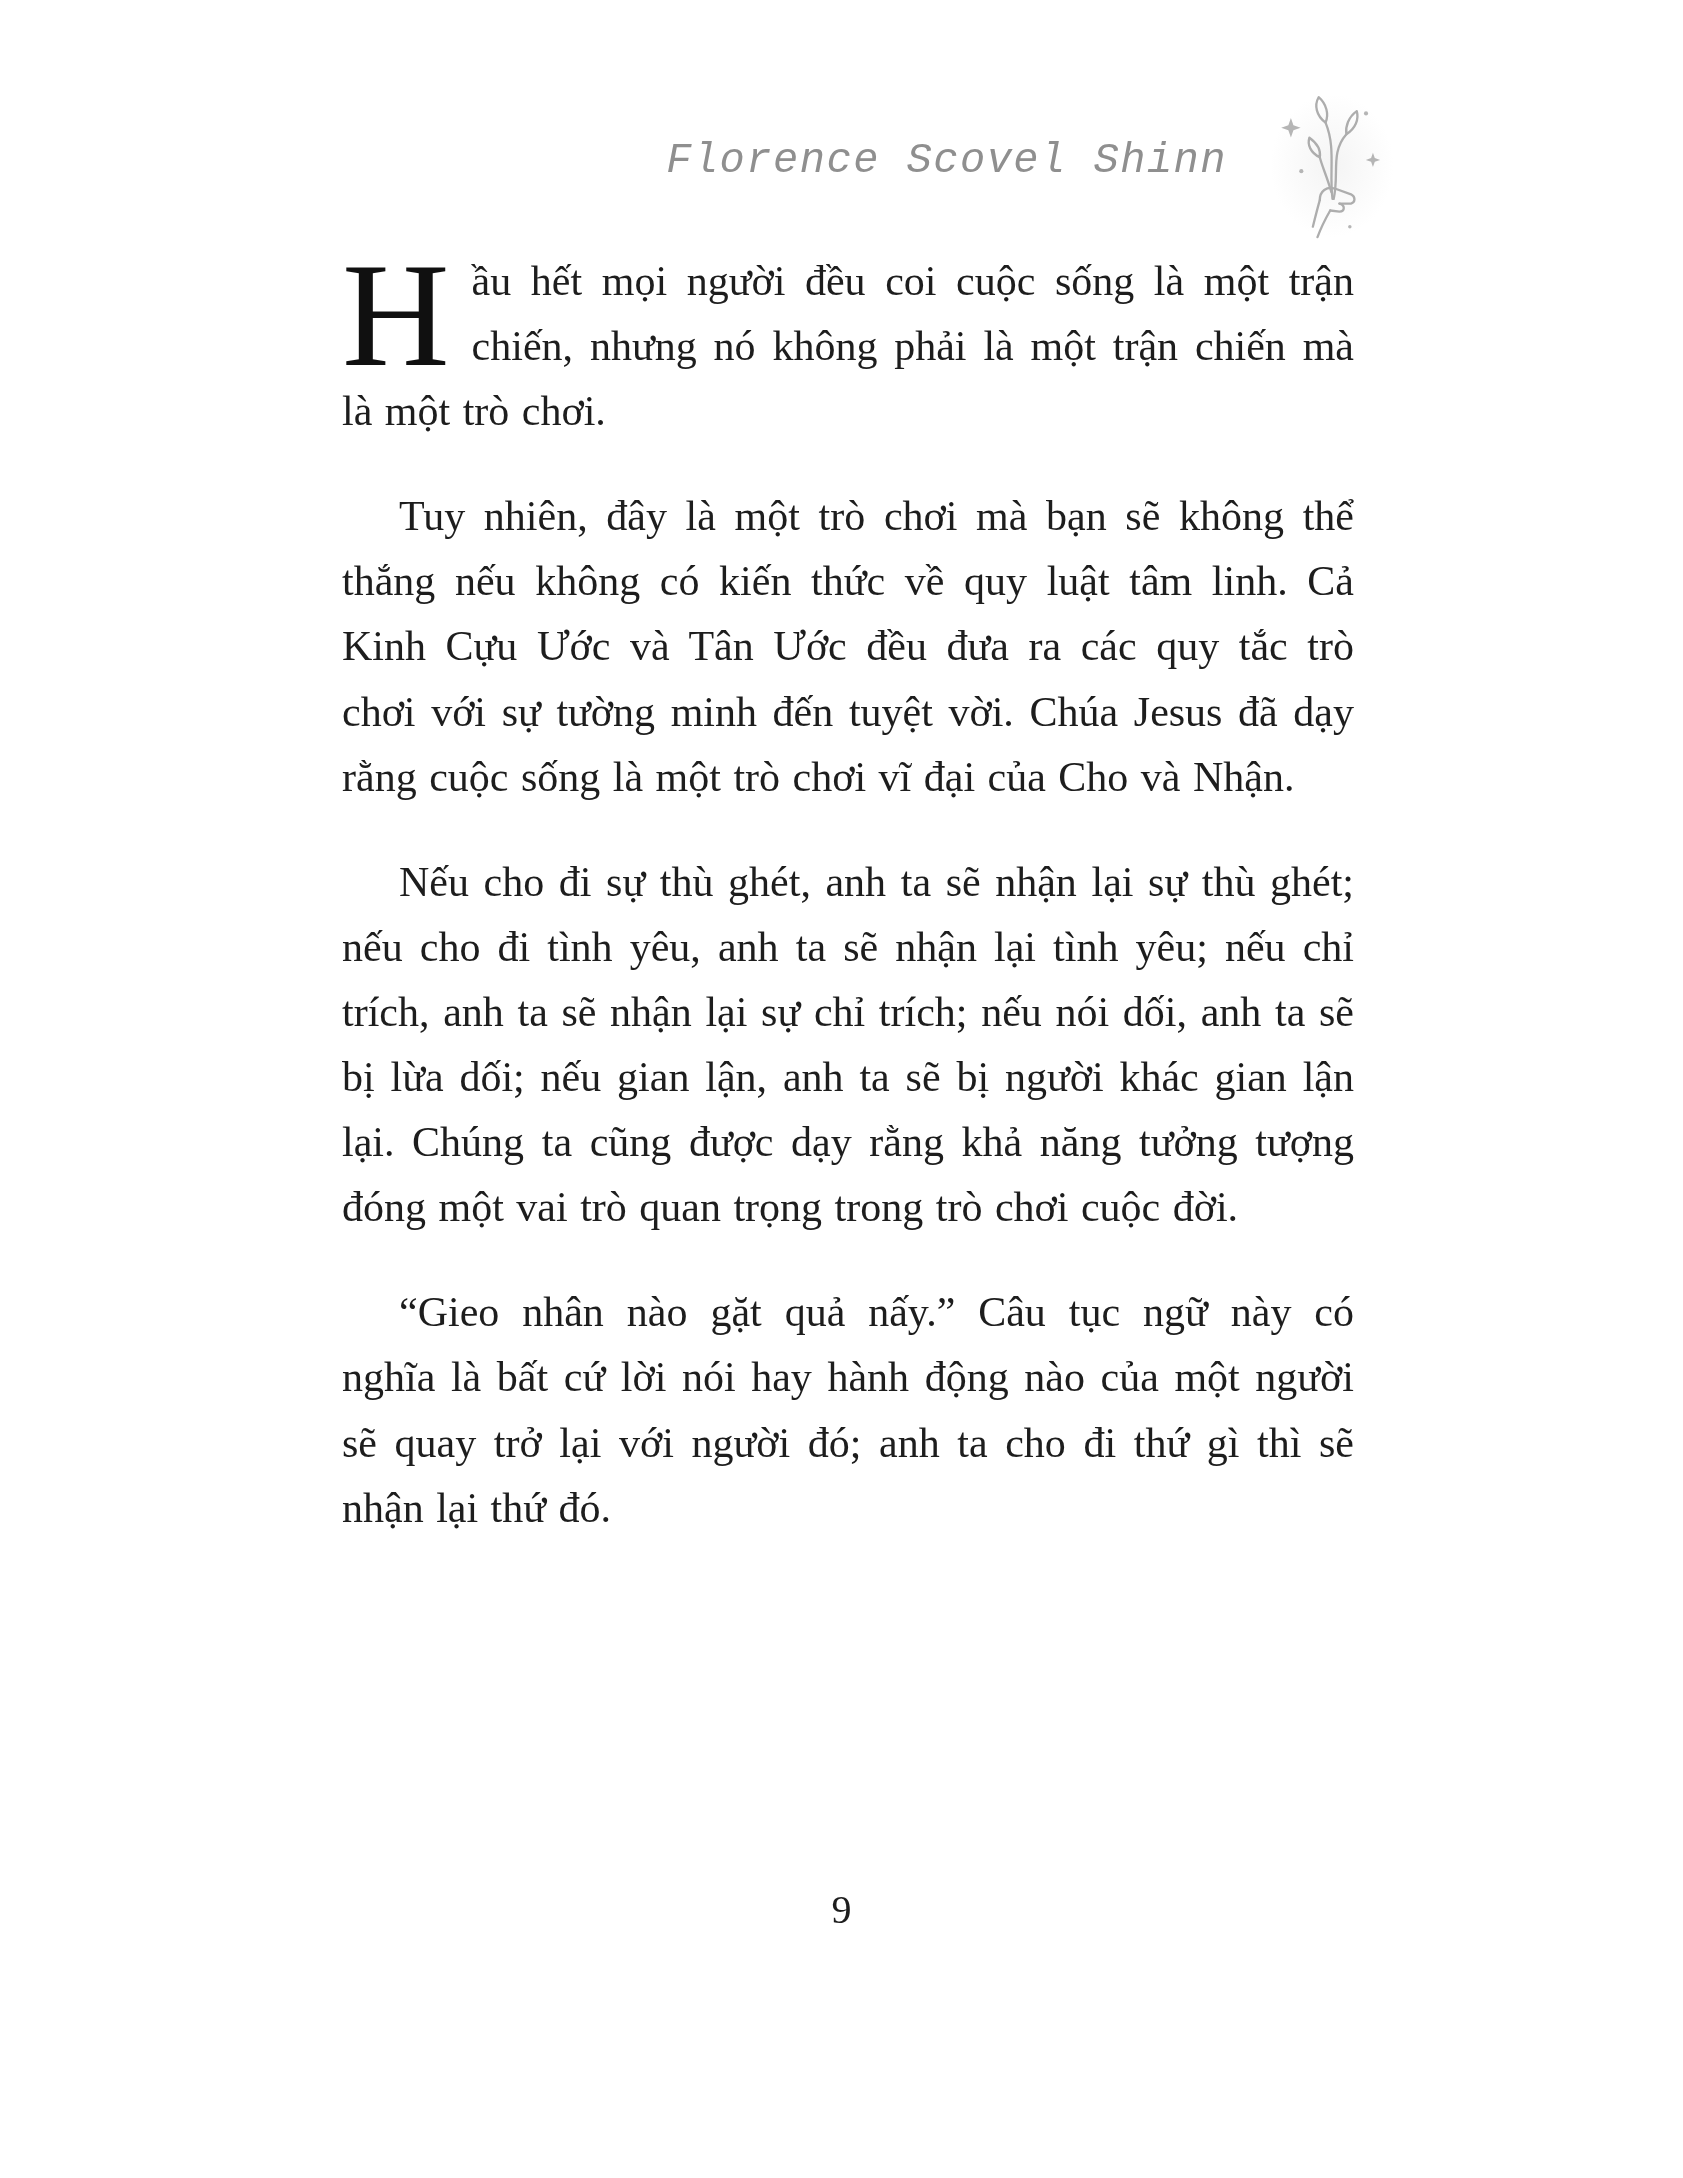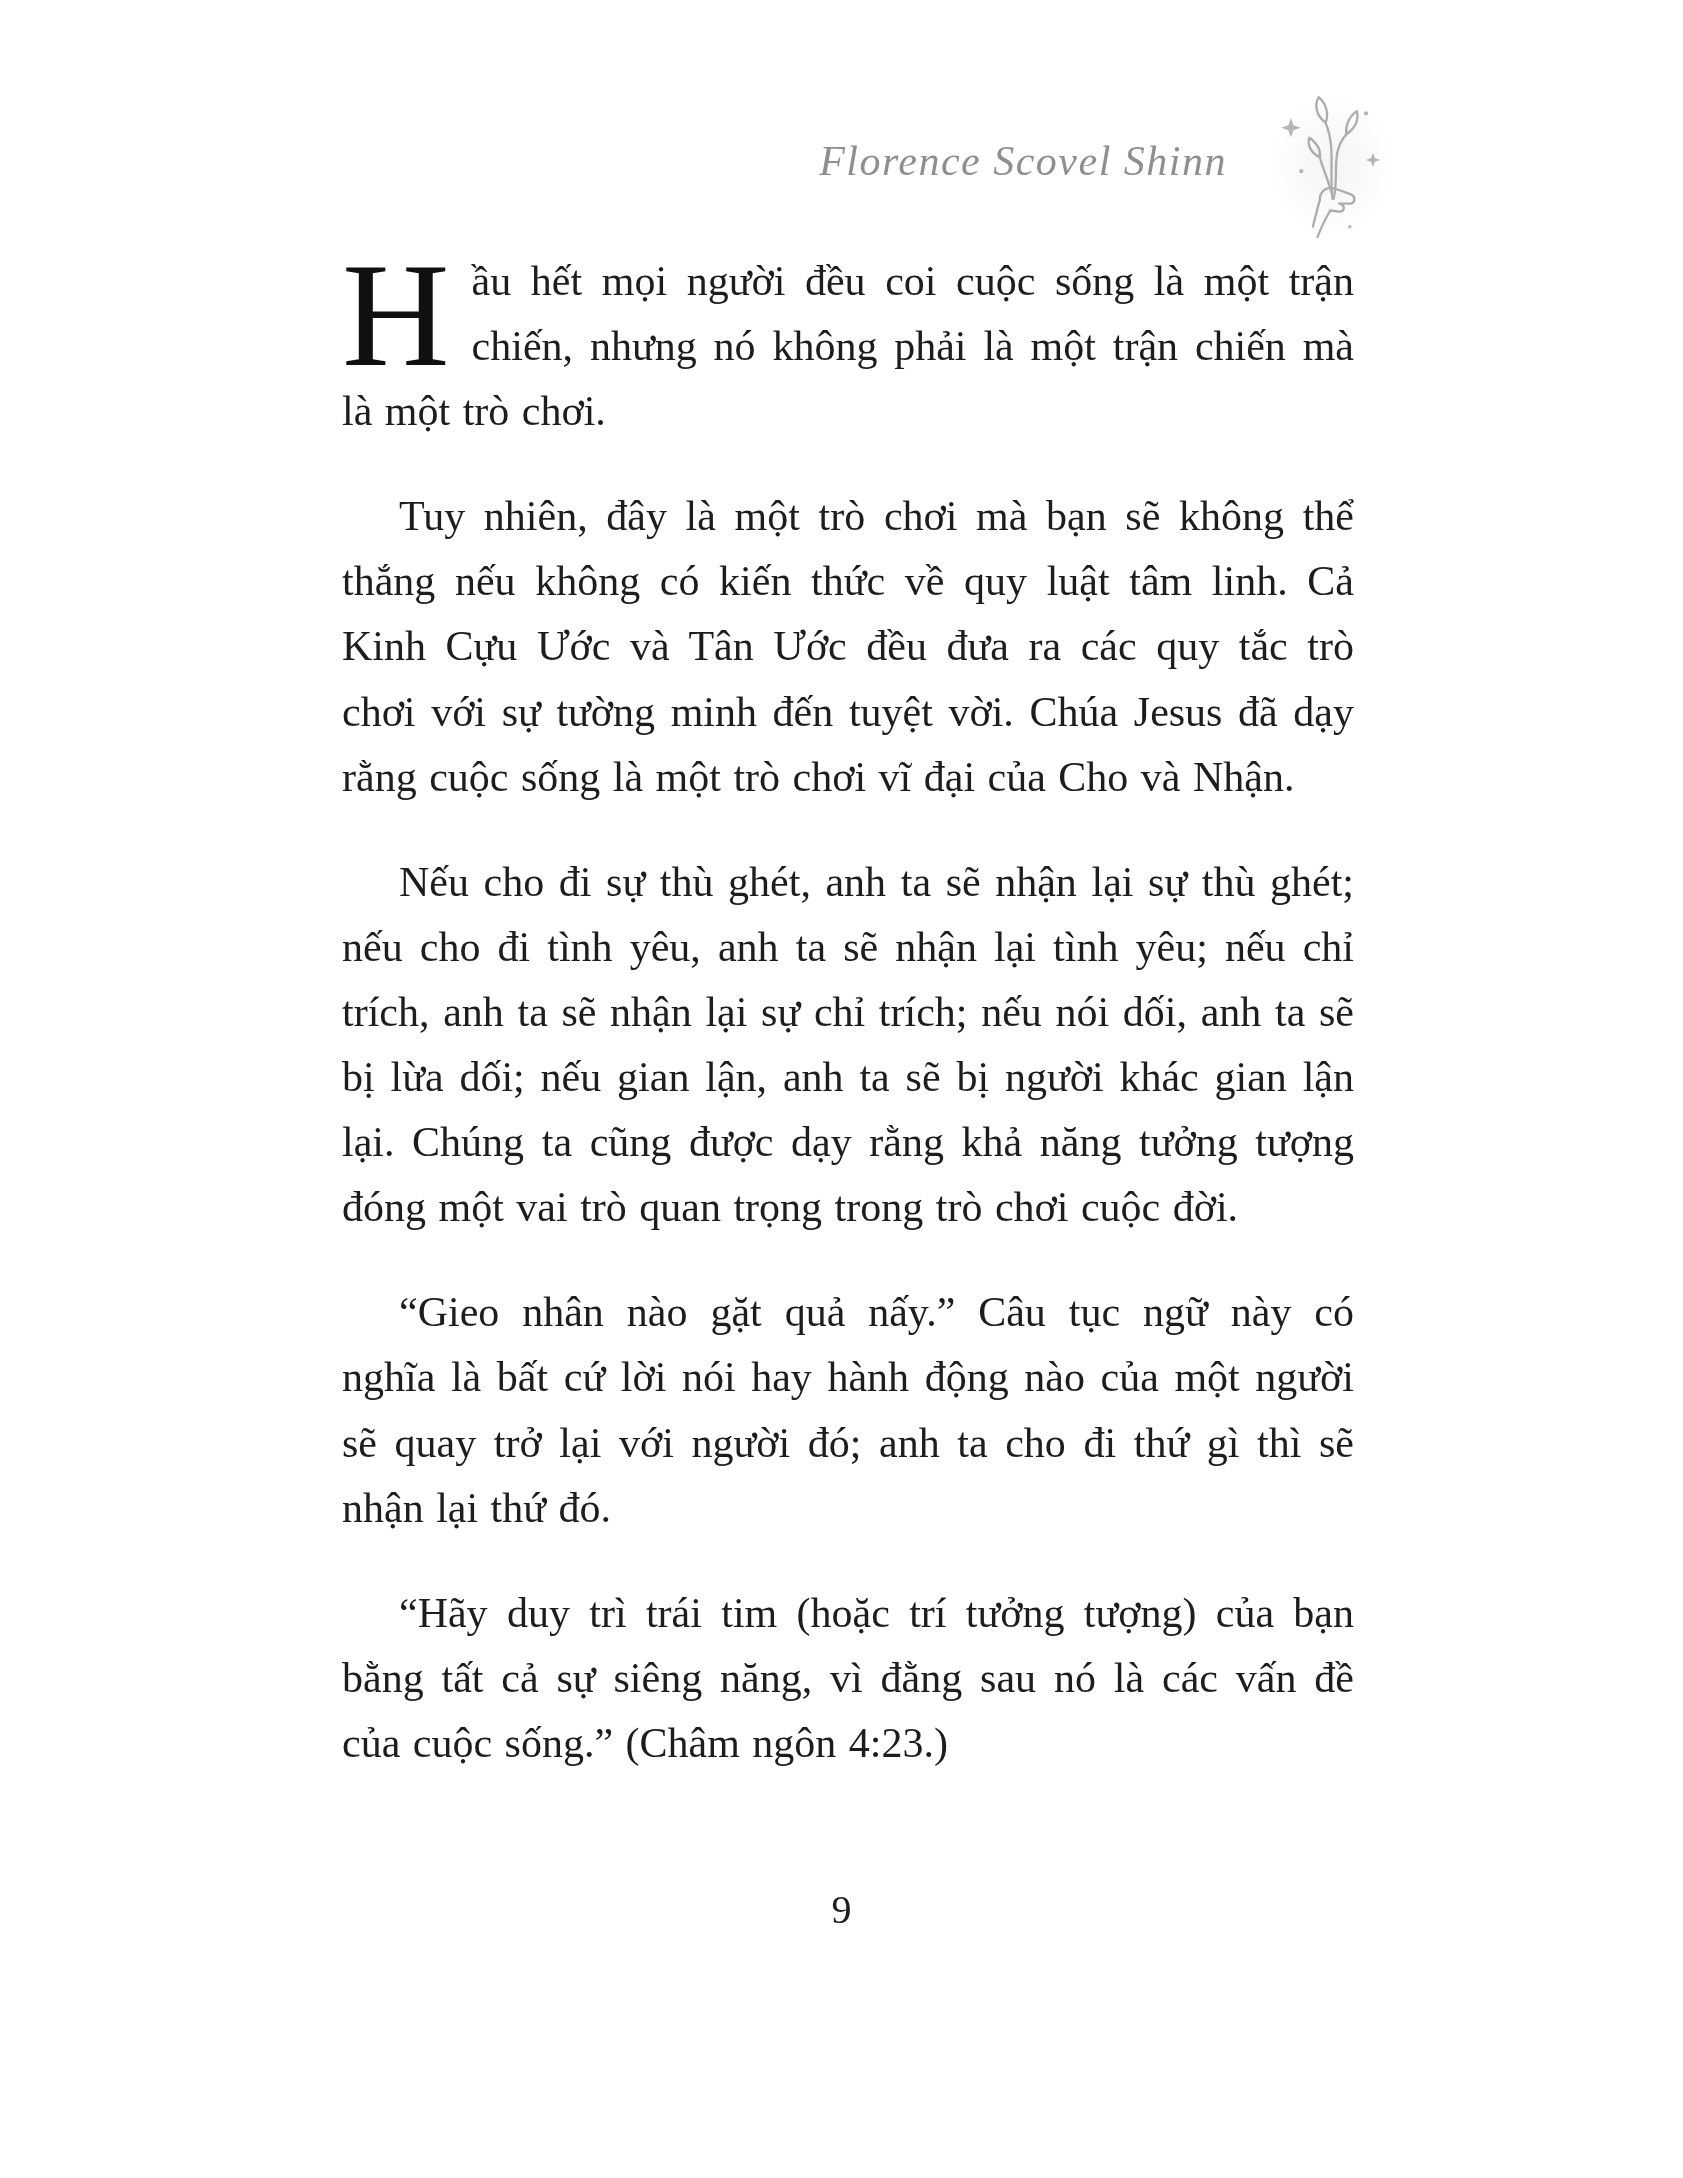--- a/index.html
+++ b/index.html
@@ -21,21 +21,21 @@
     position: absolute;
     top: 74px;
     left: 0;
     right: 272px;
     display: flex;
     justify-content: flex-end;
     align-items: center;
     gap: 26px;
   }
   .author {
-    font-family: Liberation Serif, serif;
+    font-family: Liberation Mono, monospace;
     font-style: italic;
     font-size: 42px;
     letter-spacing: 1.5px;
     color: #8f8f8f;
     white-space: nowrap;
     padding-bottom: 10px;
   }
   .icon-wrap {
     width: 158px;
     height: 183px;
@@ -119,19 +119,18 @@
     </div>
   </div>
 
   <div class="content">
     <p class="para first">
       <span class="dropcap">H</span><span>ầu hết mọi người đều coi cuộc sống là một trận chiến, nhưng nó không phải là một trận chiến mà là một trò chơi.</span>
     </p>
     <p class="para">Tuy nhiên, đây là một trò chơi mà bạn sẽ không thể thắng nếu không có kiến thức về quy luật tâm linh. Cả Kinh Cựu Ước và Tân Ước đều đưa ra các quy tắc trò chơi với sự tường minh đến tuyệt vời. Chúa Jesus đã dạy rằng cuộc sống là một trò chơi vĩ đại của Cho và Nhận.</p>
     <p class="para">Nếu cho đi sự thù ghét, anh ta sẽ nhận lại sự thù ghét; nếu cho đi tình yêu, anh ta sẽ nhận lại tình yêu; nếu chỉ trích, anh ta sẽ nhận lại sự chỉ trích; nếu nói dối, anh ta sẽ bị lừa dối; nếu gian lận, anh ta sẽ bị người khác gian lận lại. Chúng ta cũng được dạy rằng khả năng tưởng tượng đóng một vai trò quan trọng trong trò chơi cuộc đời.</p>
     <p class="para">“Gieo nhân nào gặt quả nấy.” Câu tục ngữ này có nghĩa là bất cứ lời nói hay hành động nào của một người sẽ quay trở lại với người đó; anh ta cho đi thứ gì thì sẽ nhận lại thứ đó.</p>
-    <p class="para">“Hãy duy trì trái tim (hoặc trí tưởng tượng) của bạn bằng tất cả sự siêng năng, vì đằng sau nó là các vấn đề của cuộc sống.” (Châm ngôn 4:23.)</p>
   </div>
 
   <div class="page-number">9</div>
 
 </div>
 
 
 </body></html>

